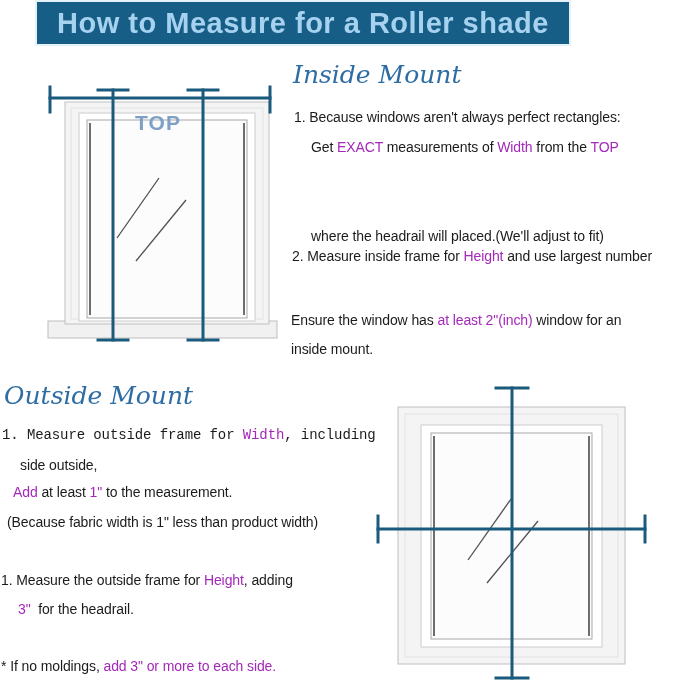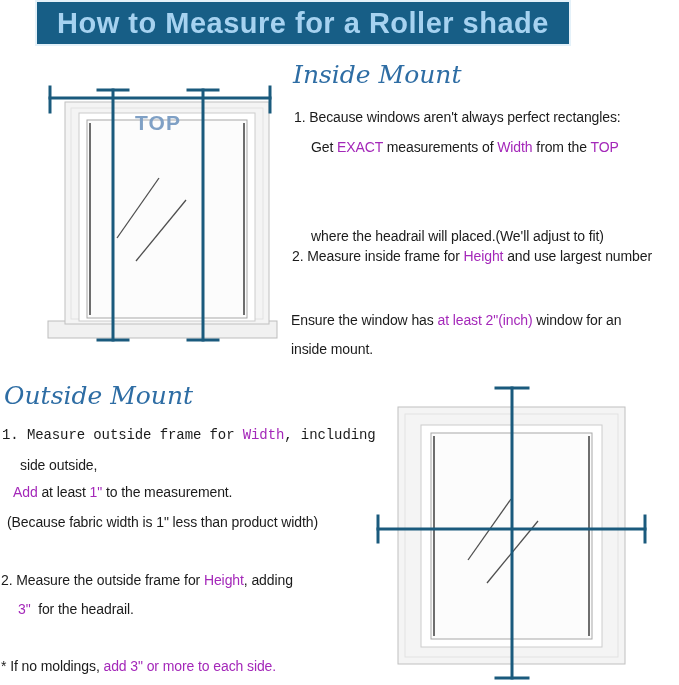--- a/index.html
+++ b/index.html
@@ -80,21 +80,21 @@
   <h2 class="heading" style="left:4px;top:381px;">Outside Mount</h2>
 
   <div class="line" style="left:2px;top:427px;font-family:Liberation Mono, monospace;"><span>1. Measure outside frame for </span><span class="accent">Width</span><span>, including</span></div>
 
   <div class="line" style="left:20px;top:457px;"><span>side outside,</span></div>
 
   <div class="line" style="left:13px;top:484px;"><span class="accent">Add</span><span> at least </span><span class="accent">1"</span><span> to the measurement.</span></div>
 
   <div class="line" style="left:7px;top:514px;"><span>(Because fabric width is 1" less than product width)</span></div>
 
-  <div class="line" style="left:1px;top:572px;"><span>2. Measure the outside frame for </span><span class="accent">Height</span><span>, adding</span></div>
+  <div class="line" style="left:1px;top:572px;"><span>1. Measure the outside frame for </span><span class="accent">Height</span><span>, adding</span></div>
 
   <div class="line" style="left:18px;top:601px;"><span class="accent">3"</span><span>  for the headrail.</span></div>
 
   <div class="line" style="left:1px;top:658px;"><span>* If no moldings, </span><span class="accent">add 3" or more to each side.</span></div>
 
   <svg class="win-right" style="left:365px;top:378px;" width="295" height="307" viewBox="0 0 295 307">
     <g>
       <rect class="frame-outer" x="33" y="29" width="227" height="257"></rect>
       <rect class="frame-bevel" x="40" y="36" width="213" height="243"></rect>
       <rect class="frame-mid" x="56" y="47" width="181" height="222"></rect>

